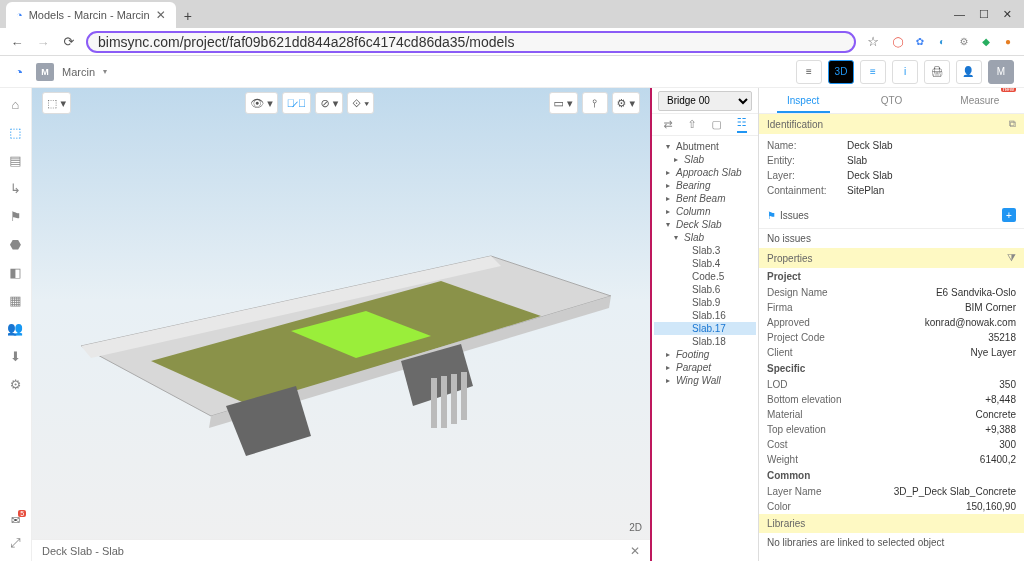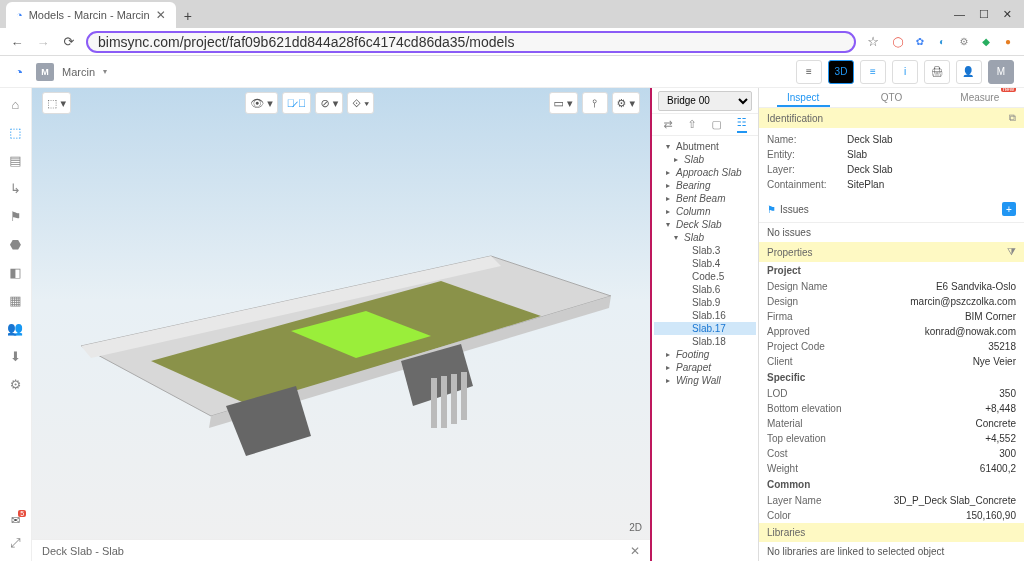--- a/index.html
+++ b/index.html
@@ -334,55 +334,51 @@
           <span>Properties</span>
           <span class="sh-icon">⧩</span>
         </div>
         <div id="props-body">
             <div class="prop-group">Project</div>
             <div class="prop-row">
               <div class="prop-key">Design Name</div>
               <div class="prop-val">E6 Sandvika-Oslo</div>
             </div>
             <div class="prop-row">
-              <div class="prop-key">Design</div>
-              <div class="prop-val">marcin@pszczolka.com</div>
-            </div>
-            <div class="prop-row">
               <div class="prop-key">Firma</div>
               <div class="prop-val">BIM Corner</div>
             </div>
             <div class="prop-row">
               <div class="prop-key">Approved</div>
               <div class="prop-val">konrad@nowak.com</div>
             </div>
             <div class="prop-row">
               <div class="prop-key">Project Code</div>
               <div class="prop-val">35218</div>
             </div>
             <div class="prop-row">
               <div class="prop-key">Client</div>
-              <div class="prop-val">Nye Veier</div>
+              <div class="prop-val">Nye Layer</div>
             </div>
             <div class="prop-group">Specific</div>
             <div class="prop-row">
               <div class="prop-key">LOD</div>
               <div class="prop-val">350</div>
             </div>
             <div class="prop-row">
               <div class="prop-key">Bottom elevation</div>
               <div class="prop-val">+8,448</div>
             </div>
             <div class="prop-row">
               <div class="prop-key">Material</div>
               <div class="prop-val">Concrete</div>
             </div>
             <div class="prop-row">
               <div class="prop-key">Top elevation</div>
-              <div class="prop-val">+4,552</div>
+              <div class="prop-val">+9,388</div>
             </div>
             <div class="prop-row">
               <div class="prop-key">Cost</div>
               <div class="prop-val">300</div>
             </div>
             <div class="prop-row">
               <div class="prop-key">Weight</div>
               <div class="prop-val">61400,2</div>
             </div>
             <div class="prop-group">Common</div>

